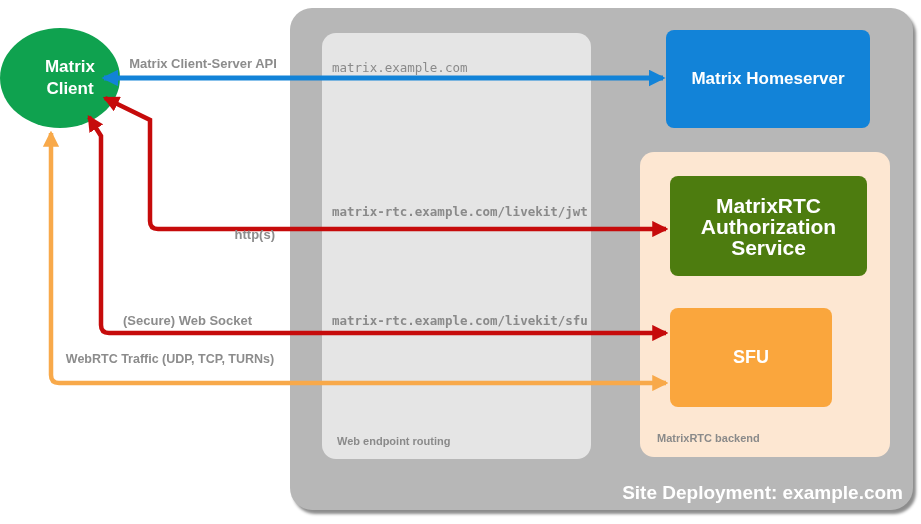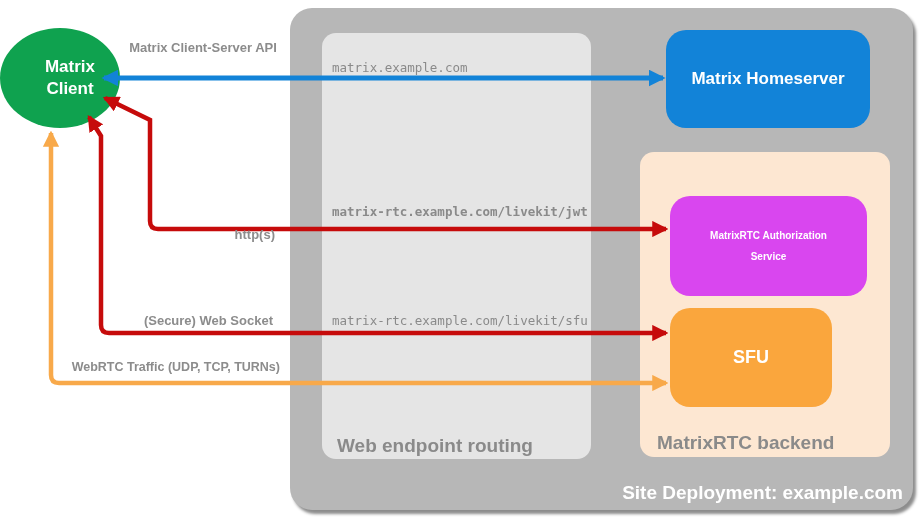--- a/index.html
+++ b/index.html
@@ -17,49 +17,49 @@
     left:322px;top:33px;width:269px;height:426px;border-radius:14px;
     background:#e5e5e5;
   }
   .rtc-backend-box{
     left:640px;top:152px;width:250px;height:305px;border-radius:14px;
     background:#fde7d2;
   }
   
   .node{
     display:flex;align-items:center;justify-content:center;text-align:center;
-    color:#ffffff;font-weight:bold;border-radius:20px;
+    color:#ffffff;font-weight:bold;border-radius:8px;
   }
   .homeserver{left:666px;top:30px;width:204px;height:98px;background:#1283d8;font-size:17px;}
-  .auth{left:670px;top:176px;width:197px;height:100px;background:#d946ef;font-size:10px;line-height:21px;padding:0;margin-top:20px;}
+  .auth{left:670px;top:176px;width:197px;height:100px;background:#4d7c0f;font-size:21px;line-height:21px;padding:0;}
   .auth .inner{width:140px;margin:0 auto;}
   .sfu{left:670px;top:308px;width:162px;height:99px;background:#faa63d;font-size:18px;}
   .client-circle{
     left:0px;top:28px;width:100px;height:100px;border-radius:50%;
     background:#0fa24f;font-size:17px;line-height:22px;padding-left:20px;
   }
   .client-circle .inner{width:72px;margin:0 auto;}
   
   .edge-label{
     font-size:13px;font-weight:bold;color:#8c8c8c;white-space:nowrap;
   }
-  .lbl-csapi{left:103px;top:40px;width:200px;text-align:center;}
+  .lbl-csapi{left:103px;top:56px;width:200px;text-align:center;}
   .lbl-https{left:165px;top:227px;width:110px;text-align:right;}
-  .lbl-ws{left:123px;top:313px;width:150px;text-align:right;}
-  .lbl-webrtc{left:60px;top:360px;width:220px;text-align:right;font-size:12.5px;}
+  .lbl-ws{left:123px;top:313px;width:150px;}
+  .lbl-webrtc{left:60px;top:352px;width:220px;text-align:center;font-size:12.5px;}
   
   .endpoint{
     font-family:"DejaVu Sans Mono",monospace;font-size:12.5px;color:#8a8a8a;
     left:332px;width:260px;white-space:nowrap;
   }
   .ep-0{top:60px;}
   .ep-1{top:204px;font-weight:bold;}
-  .ep-2{top:313px;}
+  .ep-2{top:313px;font-weight:bold;}
   
-  .container-caption{font-size:19px;font-weight:bold;color:#8a8a8a;white-space:nowrap;}
+  .container-caption{font-size:11px;font-weight:bold;color:#8a8a8a;white-space:nowrap;}
   .cap-webrouting{left:337px;top:435px;}
   .cap-rtcbackend{left:657px;top:432px;}
   .cap-title{right:18px;top:482px;font-size:19px;font-weight:bold;color:#ffffff;white-space:nowrap;}
   
   .arrow-layer{left:0;top:0;width:921px;height:524px;pointer-events:none;}
 </style>
 </head>
 <body>
 
 <div class="canvas">

